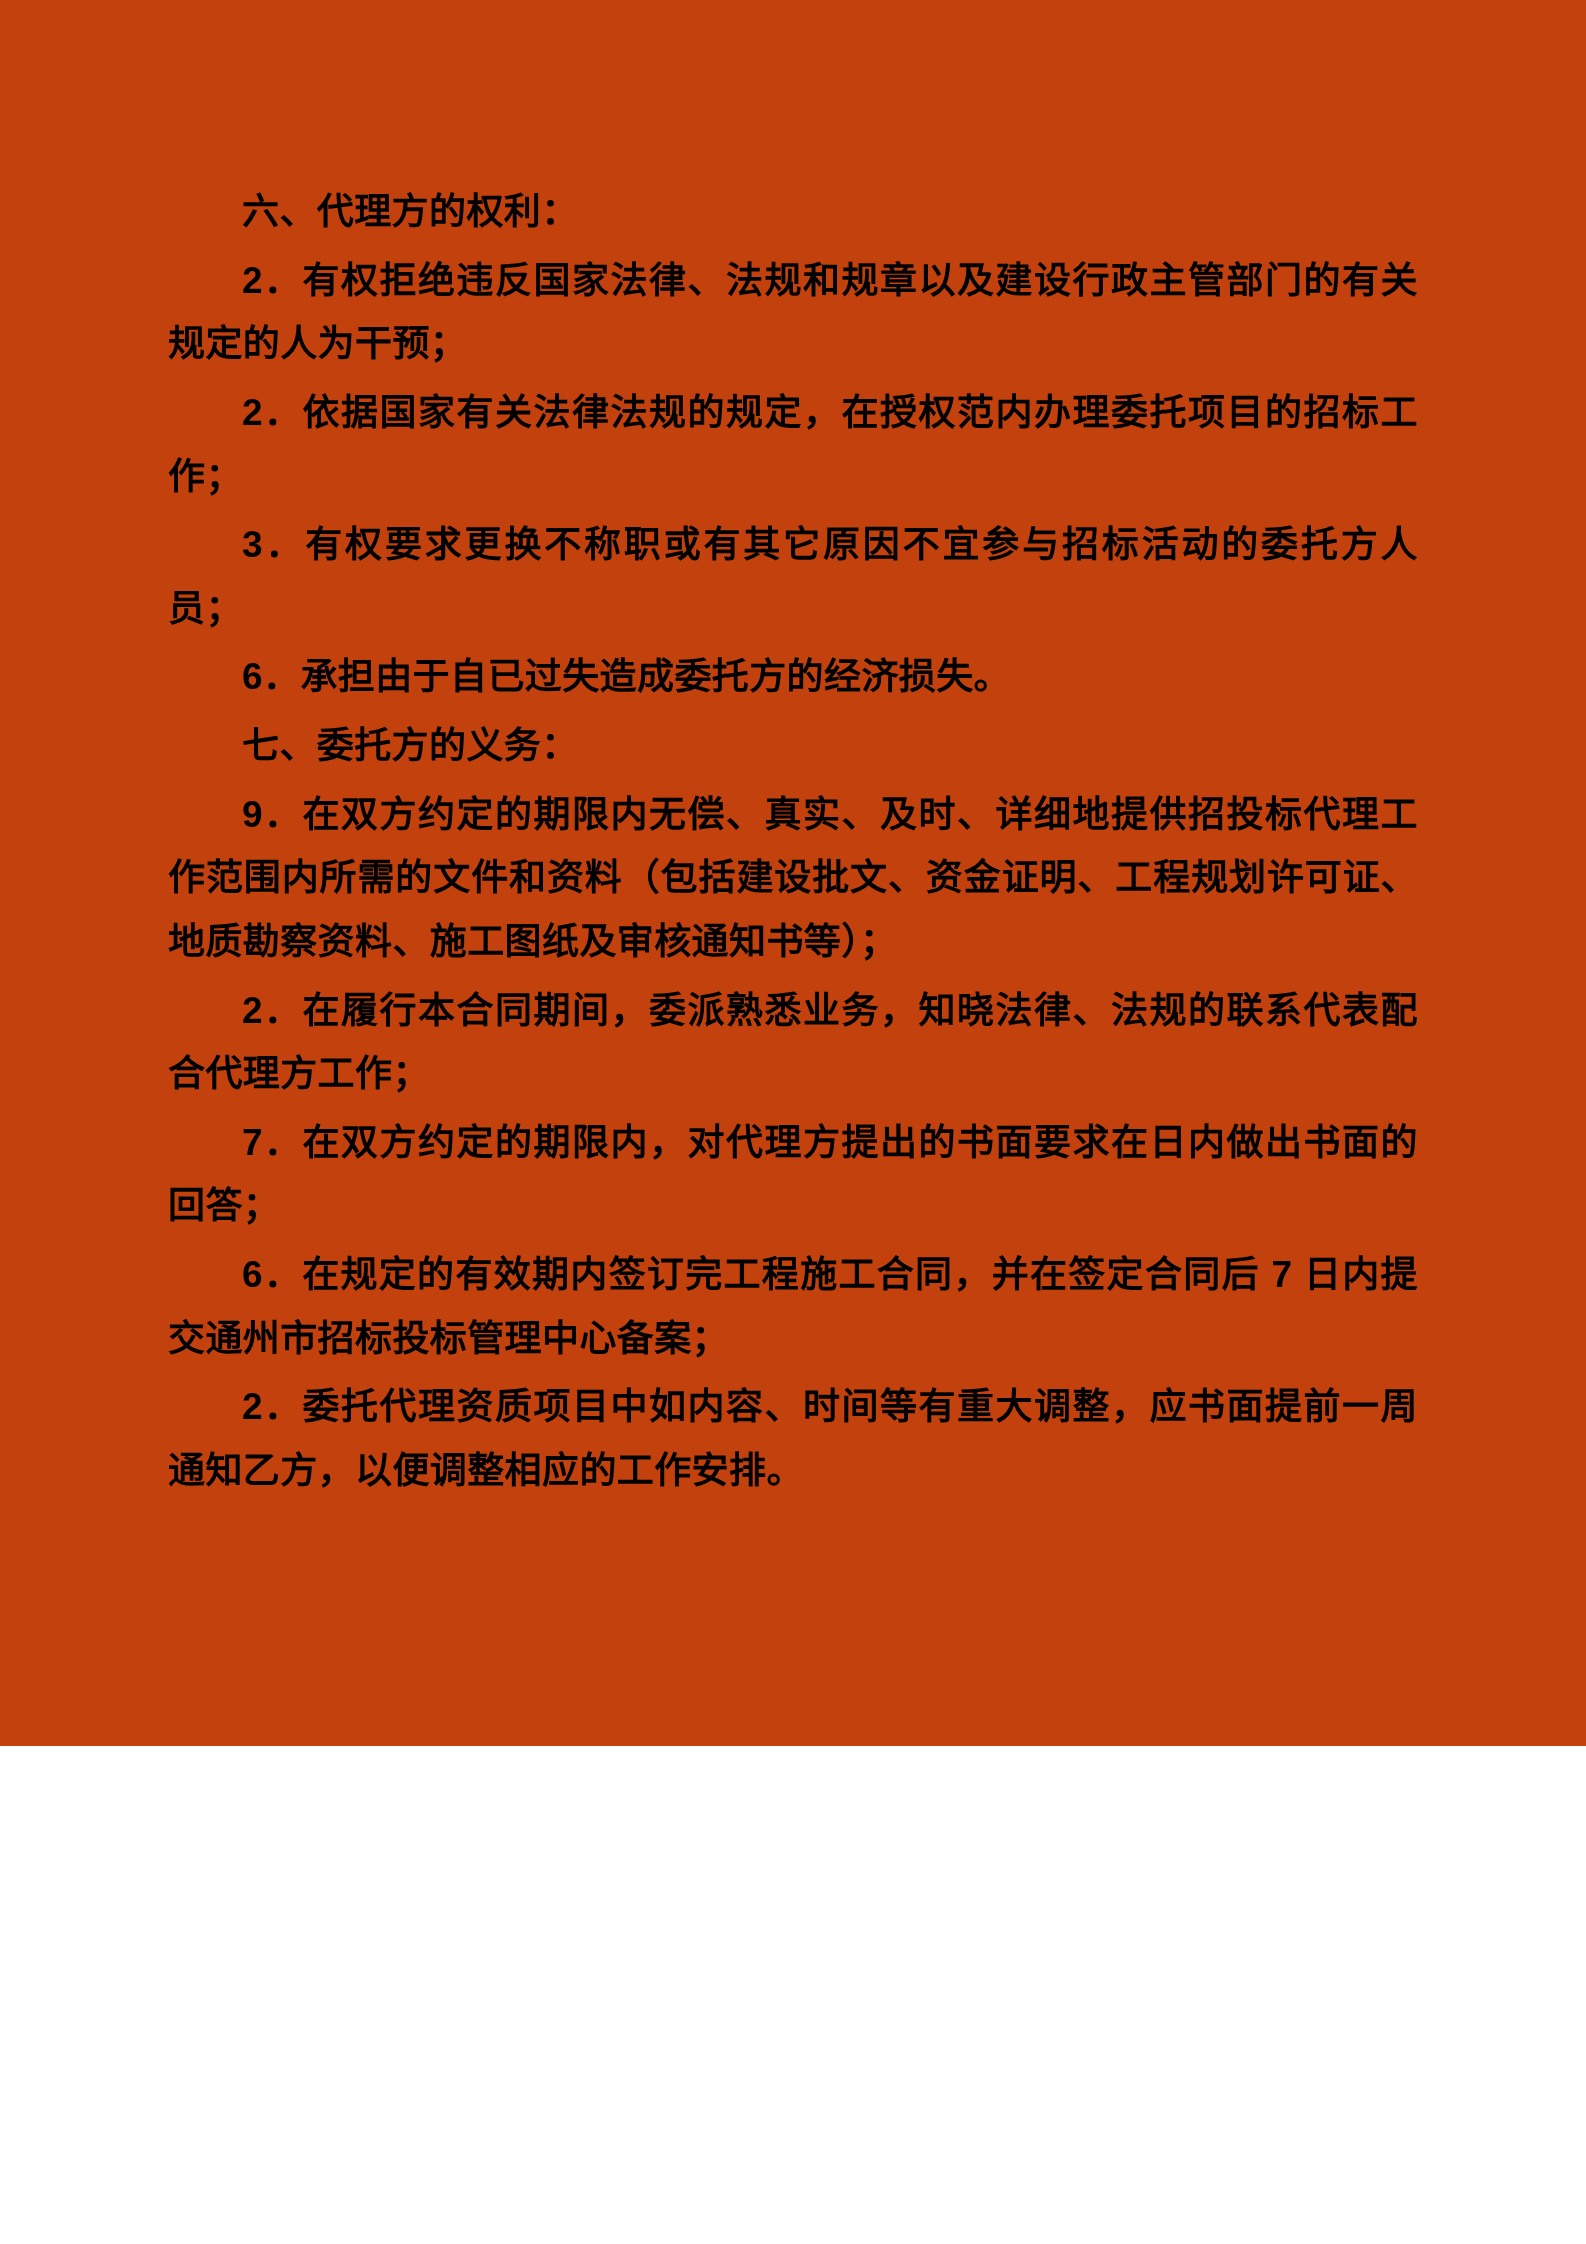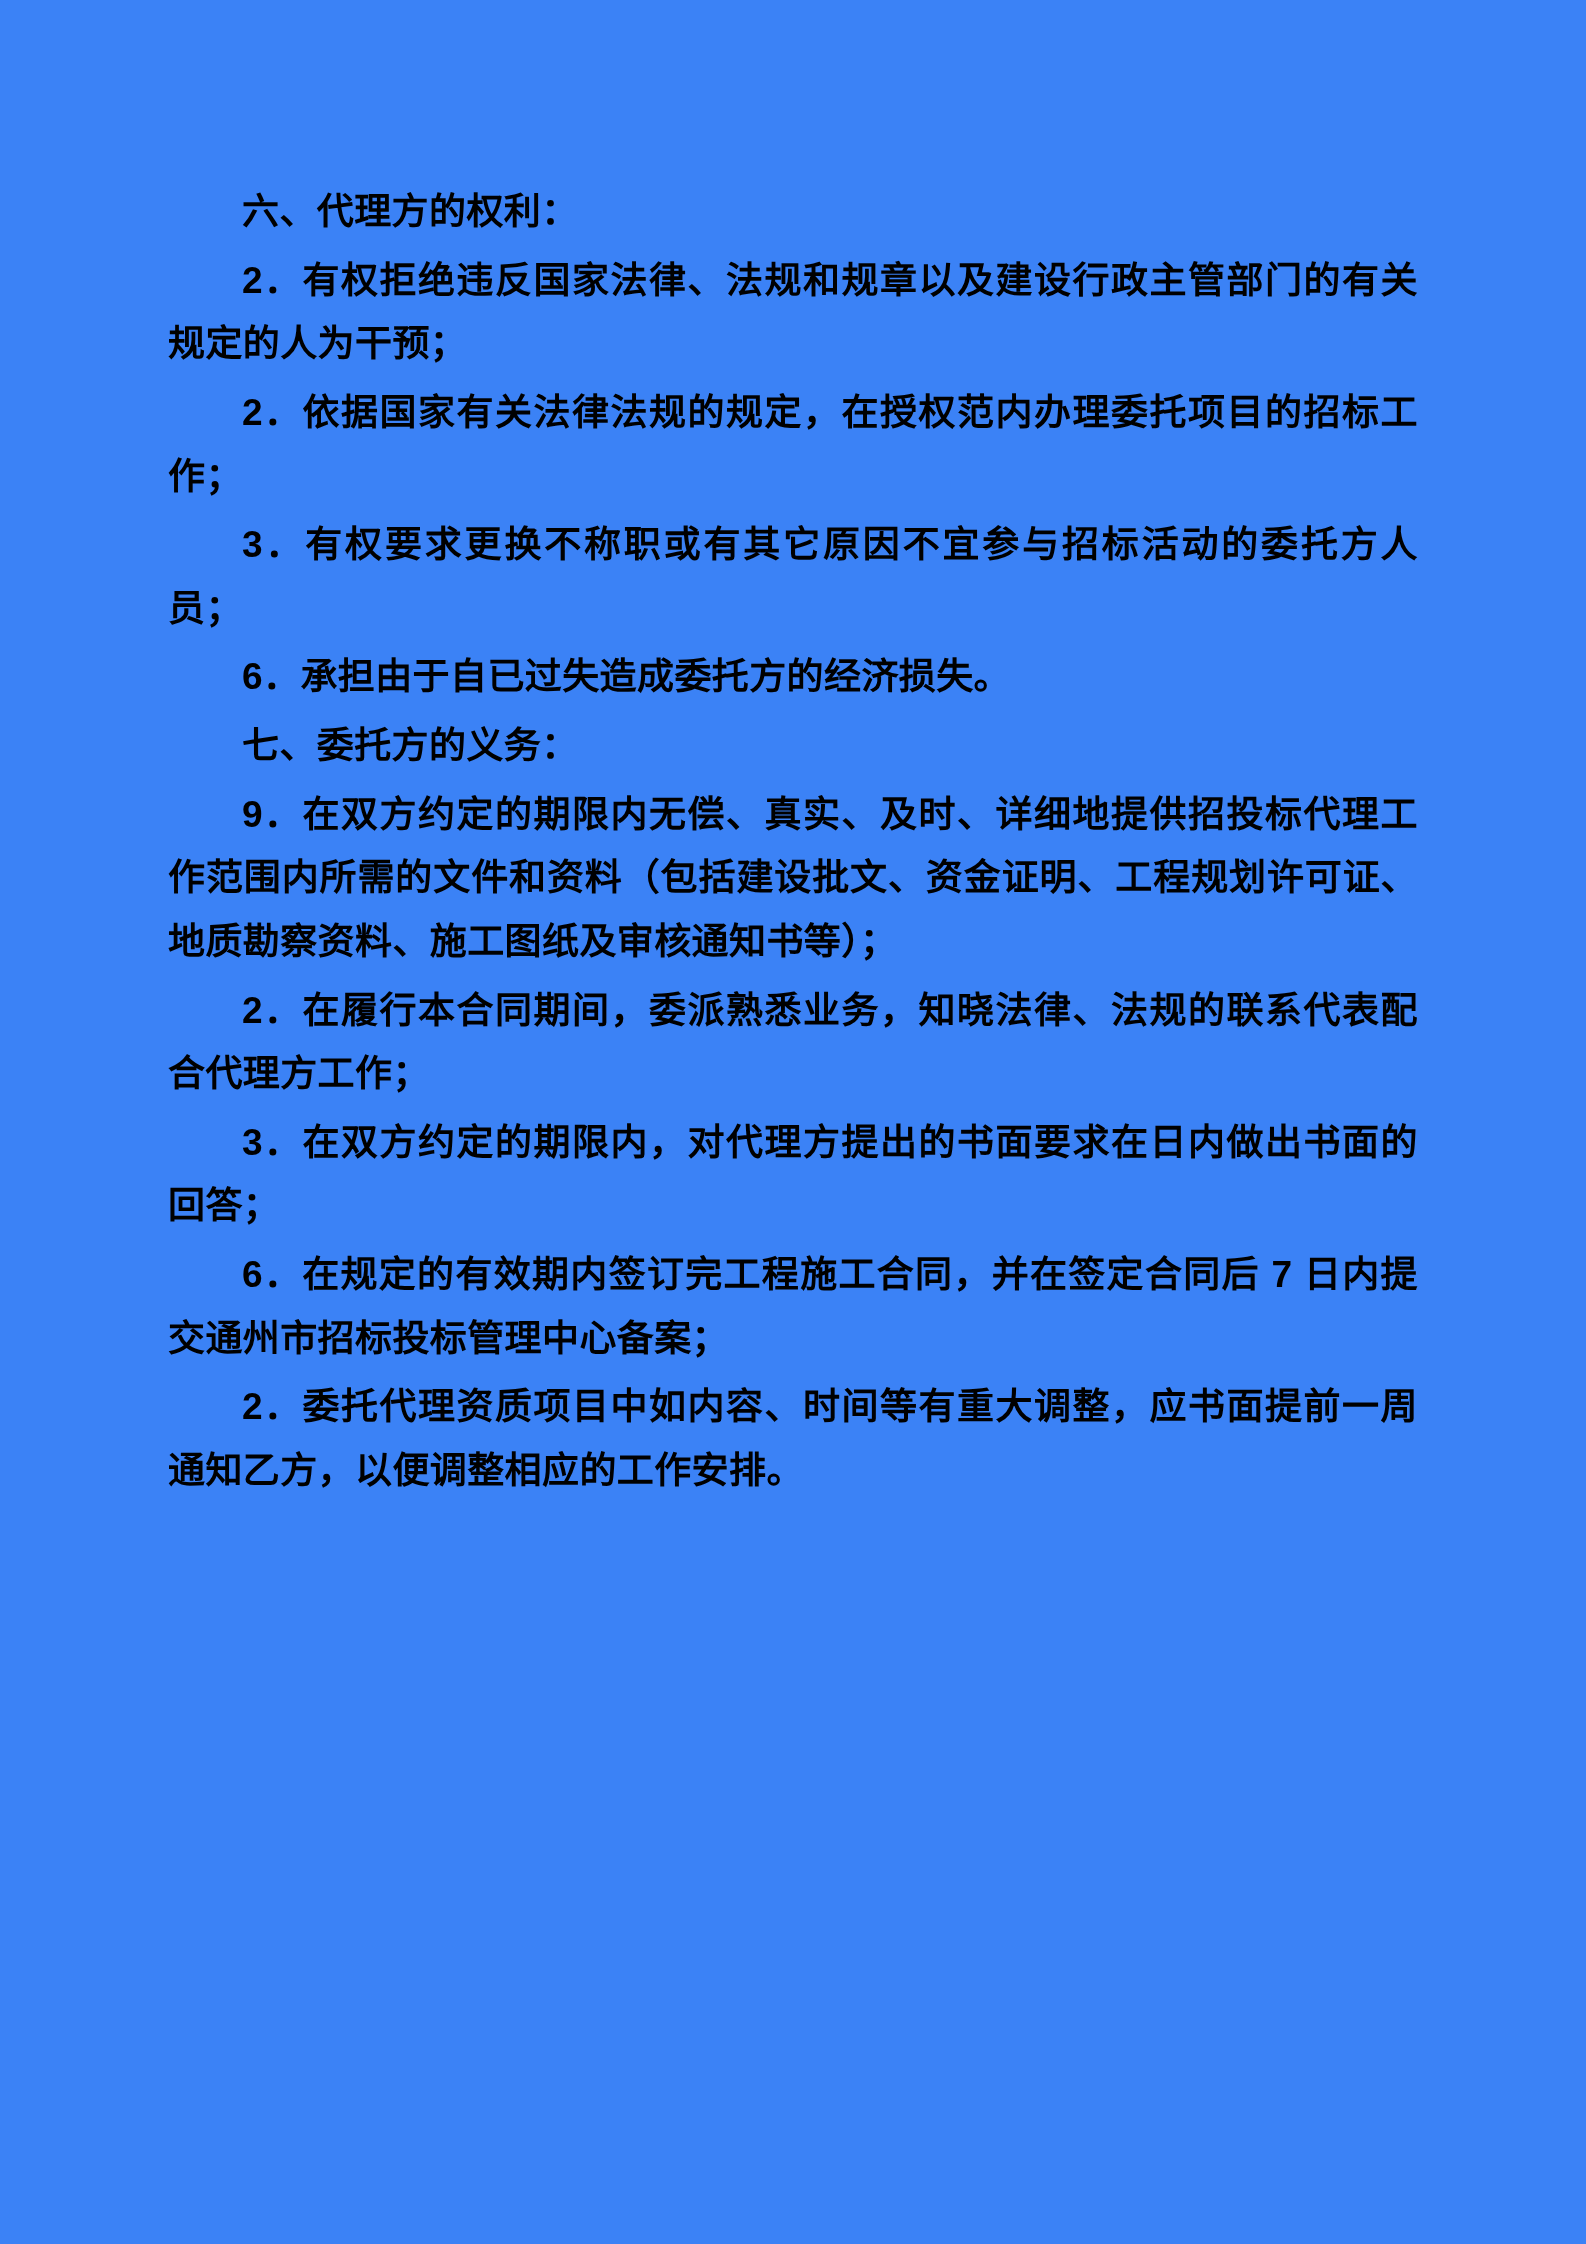--- a/index.html
+++ b/index.html
@@ -12,22 +12,22 @@
     width: 1586px;
     height: 2244px;
     font-family: "Liberation Sans", "DejaVu Sans", sans-serif;
     color: #000000;
     -webkit-font-smoothing: antialiased;
   }
   .page {
     position: relative;
     box-sizing: border-box;
     width: 1586px;
-    height: 2244px;
-    background: #3b82f6;
+    height: 1746px;
+    background: #c2410c;
     padding: 180px 168px 120px 168px;
   }
   .doc-body {
     font-size: 37px;
     line-height: 1.72;
     font-weight: 700;
     letter-spacing: 0.4px;
     text-align: justify;
     text-justify: inter-ideograph;
   }
@@ -48,18 +48,18 @@
 
     <p class="para">六、代理方的权利：</p>
     <p class="para">2．有权拒绝违反国家法律、法规和规章以及建设行政主管部门的有关规定的人为干预；</p>
     <p class="para">2．依据国家有关法律法规的规定，在授权范内办理委托项目的招标工作；</p>
     <p class="para">3．有权要求更换不称职或有其它原因不宜参与招标活动的委托方人员；</p>
     <p class="para">6．承担由于自已过失造成委托方的经济损失。</p>
 
     <p class="para">七、委托方的义务：</p>
     <p class="para">9．在双方约定的期限内无偿、真实、及时、详细地提供招投标代理工作范围内所需的文件和资料（包括建设批文、资金证明、工程规划许可证、地质勘察资料、施工图纸及审核通知书等）；</p>
     <p class="para">2．在履行本合同期间，委派熟悉业务，知晓法律、法规的联系代表配合代理方工作；</p>
-    <p class="para">3．在双方约定的期限内，对代理方提出的书面要求在日内做出书面的回答；</p>
+    <p class="para">7．在双方约定的期限内，对代理方提出的书面要求在日内做出书面的回答；</p>
     <p class="para">6．在规定的有效期内签订完工程施工合同，并在签定合同后 7 日内提交通州市招标投标管理中心备案；</p>
     <p class="para">2．委托代理资质项目中如内容、时间等有重大调整，应书面提前一周通知乙方，以便调整相应的工作安排。</p>
 
   </div>
 </div>
 
 </body></html>

